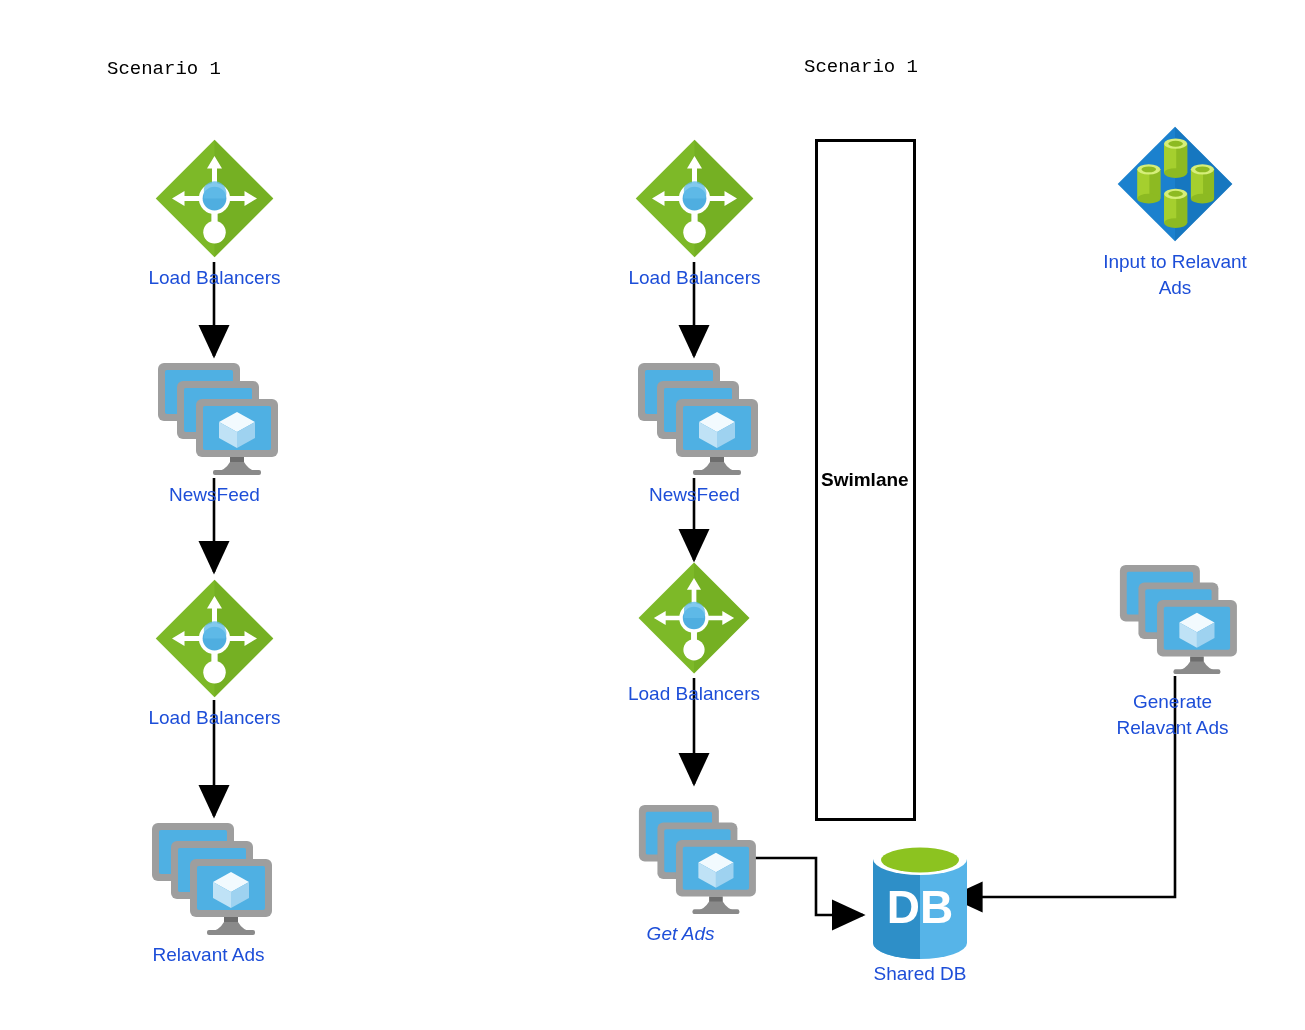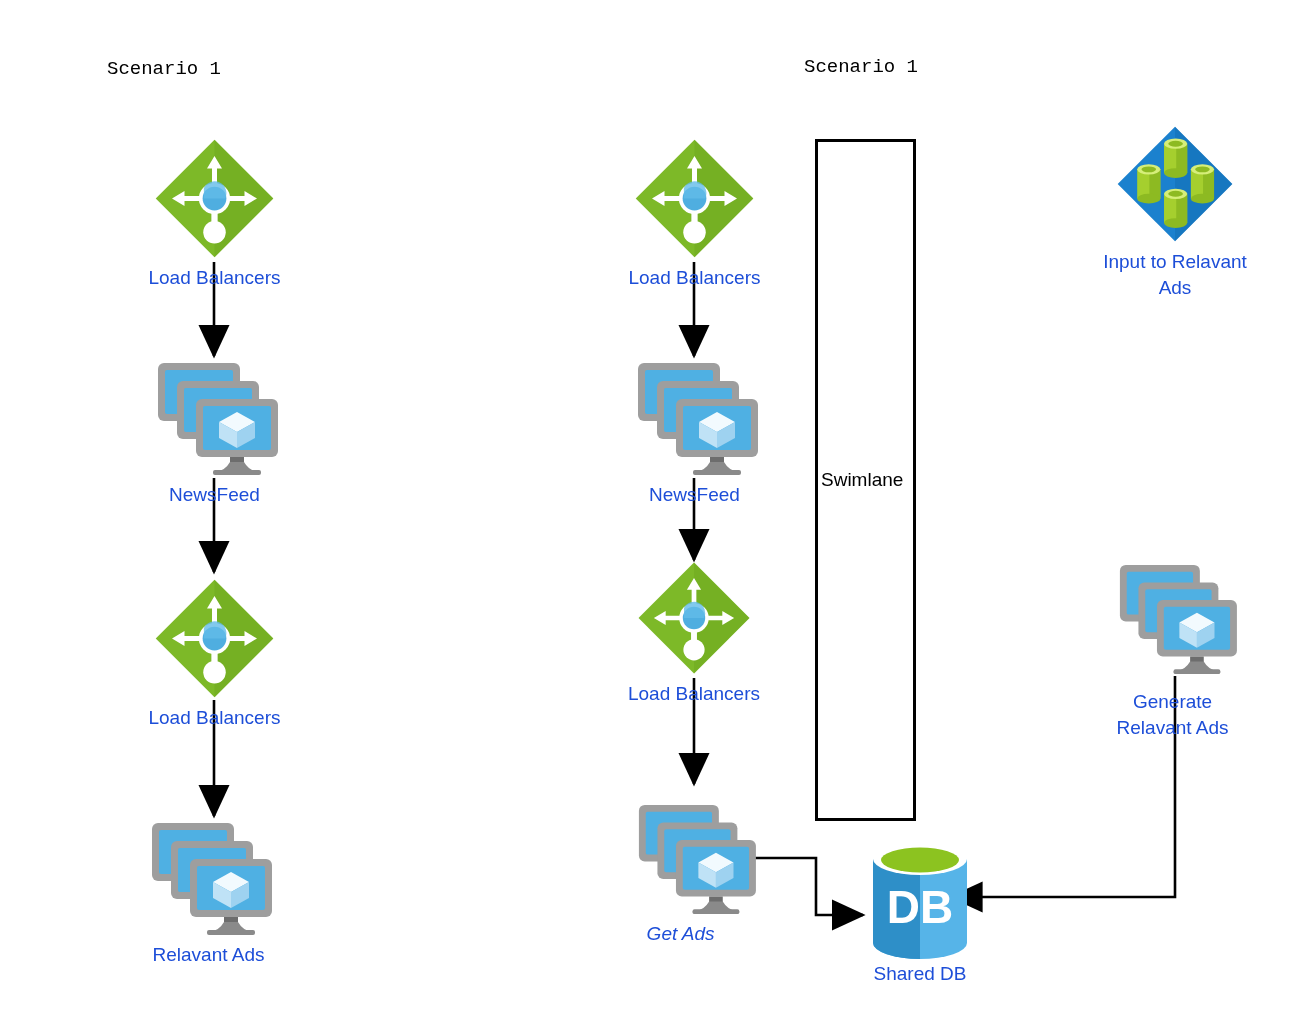--- a/index.html
+++ b/index.html
@@ -17,21 +17,21 @@
     position:absolute;font-size:19px;line-height:26px;color:#1d4ed8;
     text-align:center;white-space:pre;left:50%;transform:translateX(-50%);
     top:100%;margin-top:4px;
   }
   .swimlane{
     position:absolute;border:3px solid #000;background:transparent;
     box-sizing:border-box;
   }
   .swimlane-label{
     position:absolute;font-size:19px;color:#000;white-space:nowrap;
-    left:3px;top:50%;transform:translateY(-50%);
+    left:3px;top:50%;transform:translateY(-50%);font-weight:bold;
   }
   svg{overflow:visible;}
 </style>
 </head>
 <body>
 
 <div id="canvas">
 
   <div class="scn-title" style="left:107px;top:58px;">Scenario 1</div>
   <div class="scn-title" style="left:804px;top:56px;">Scenario 1</div>

